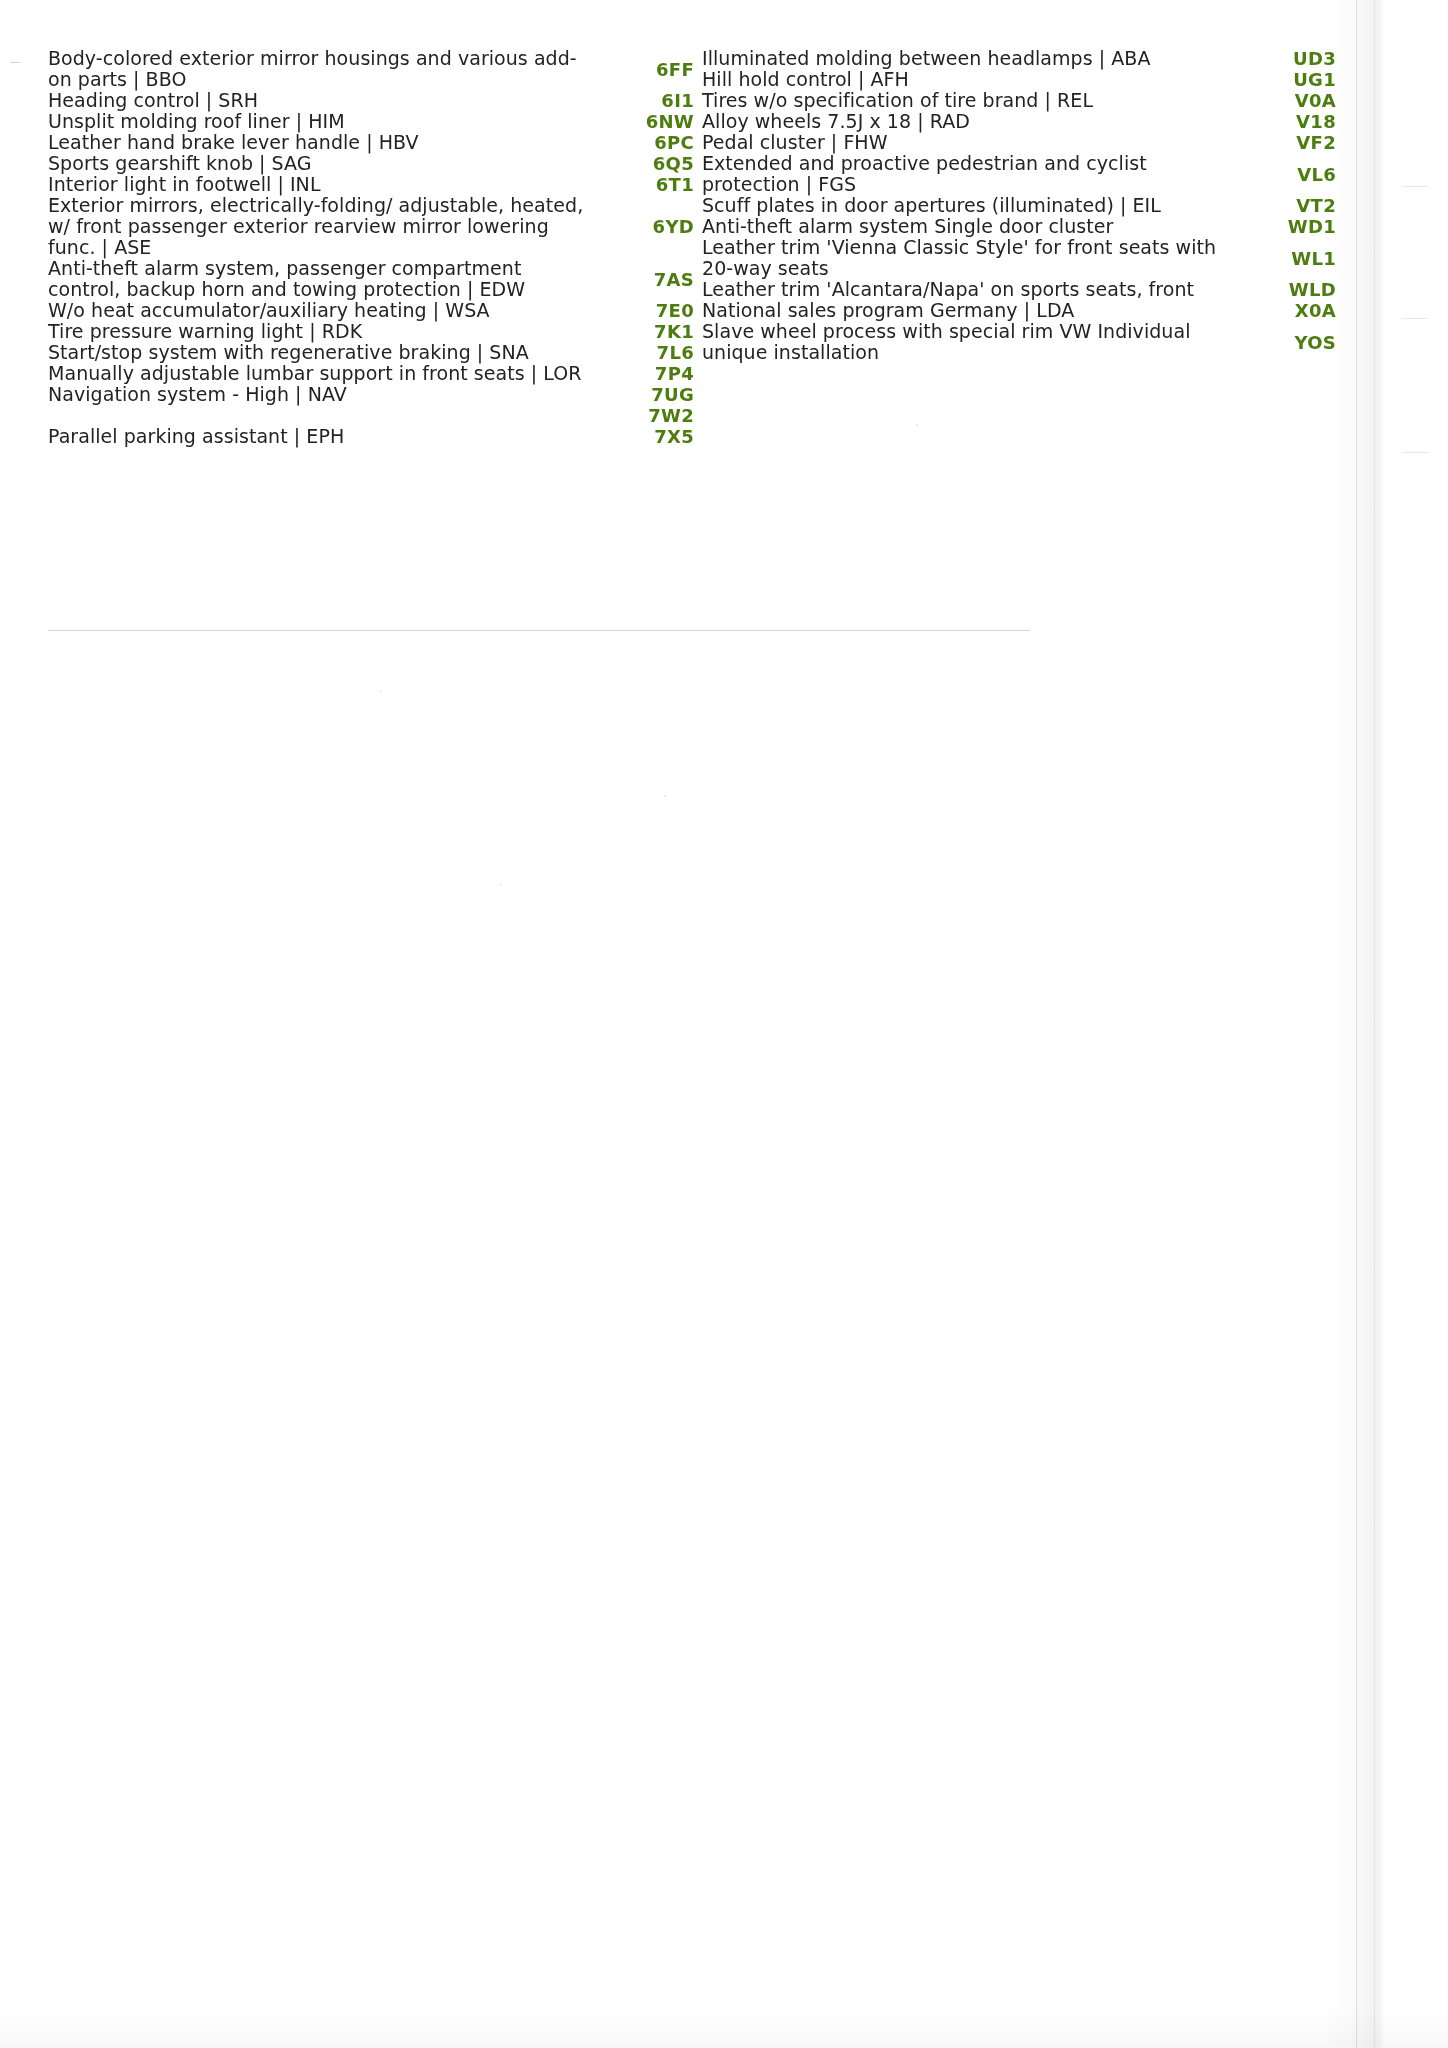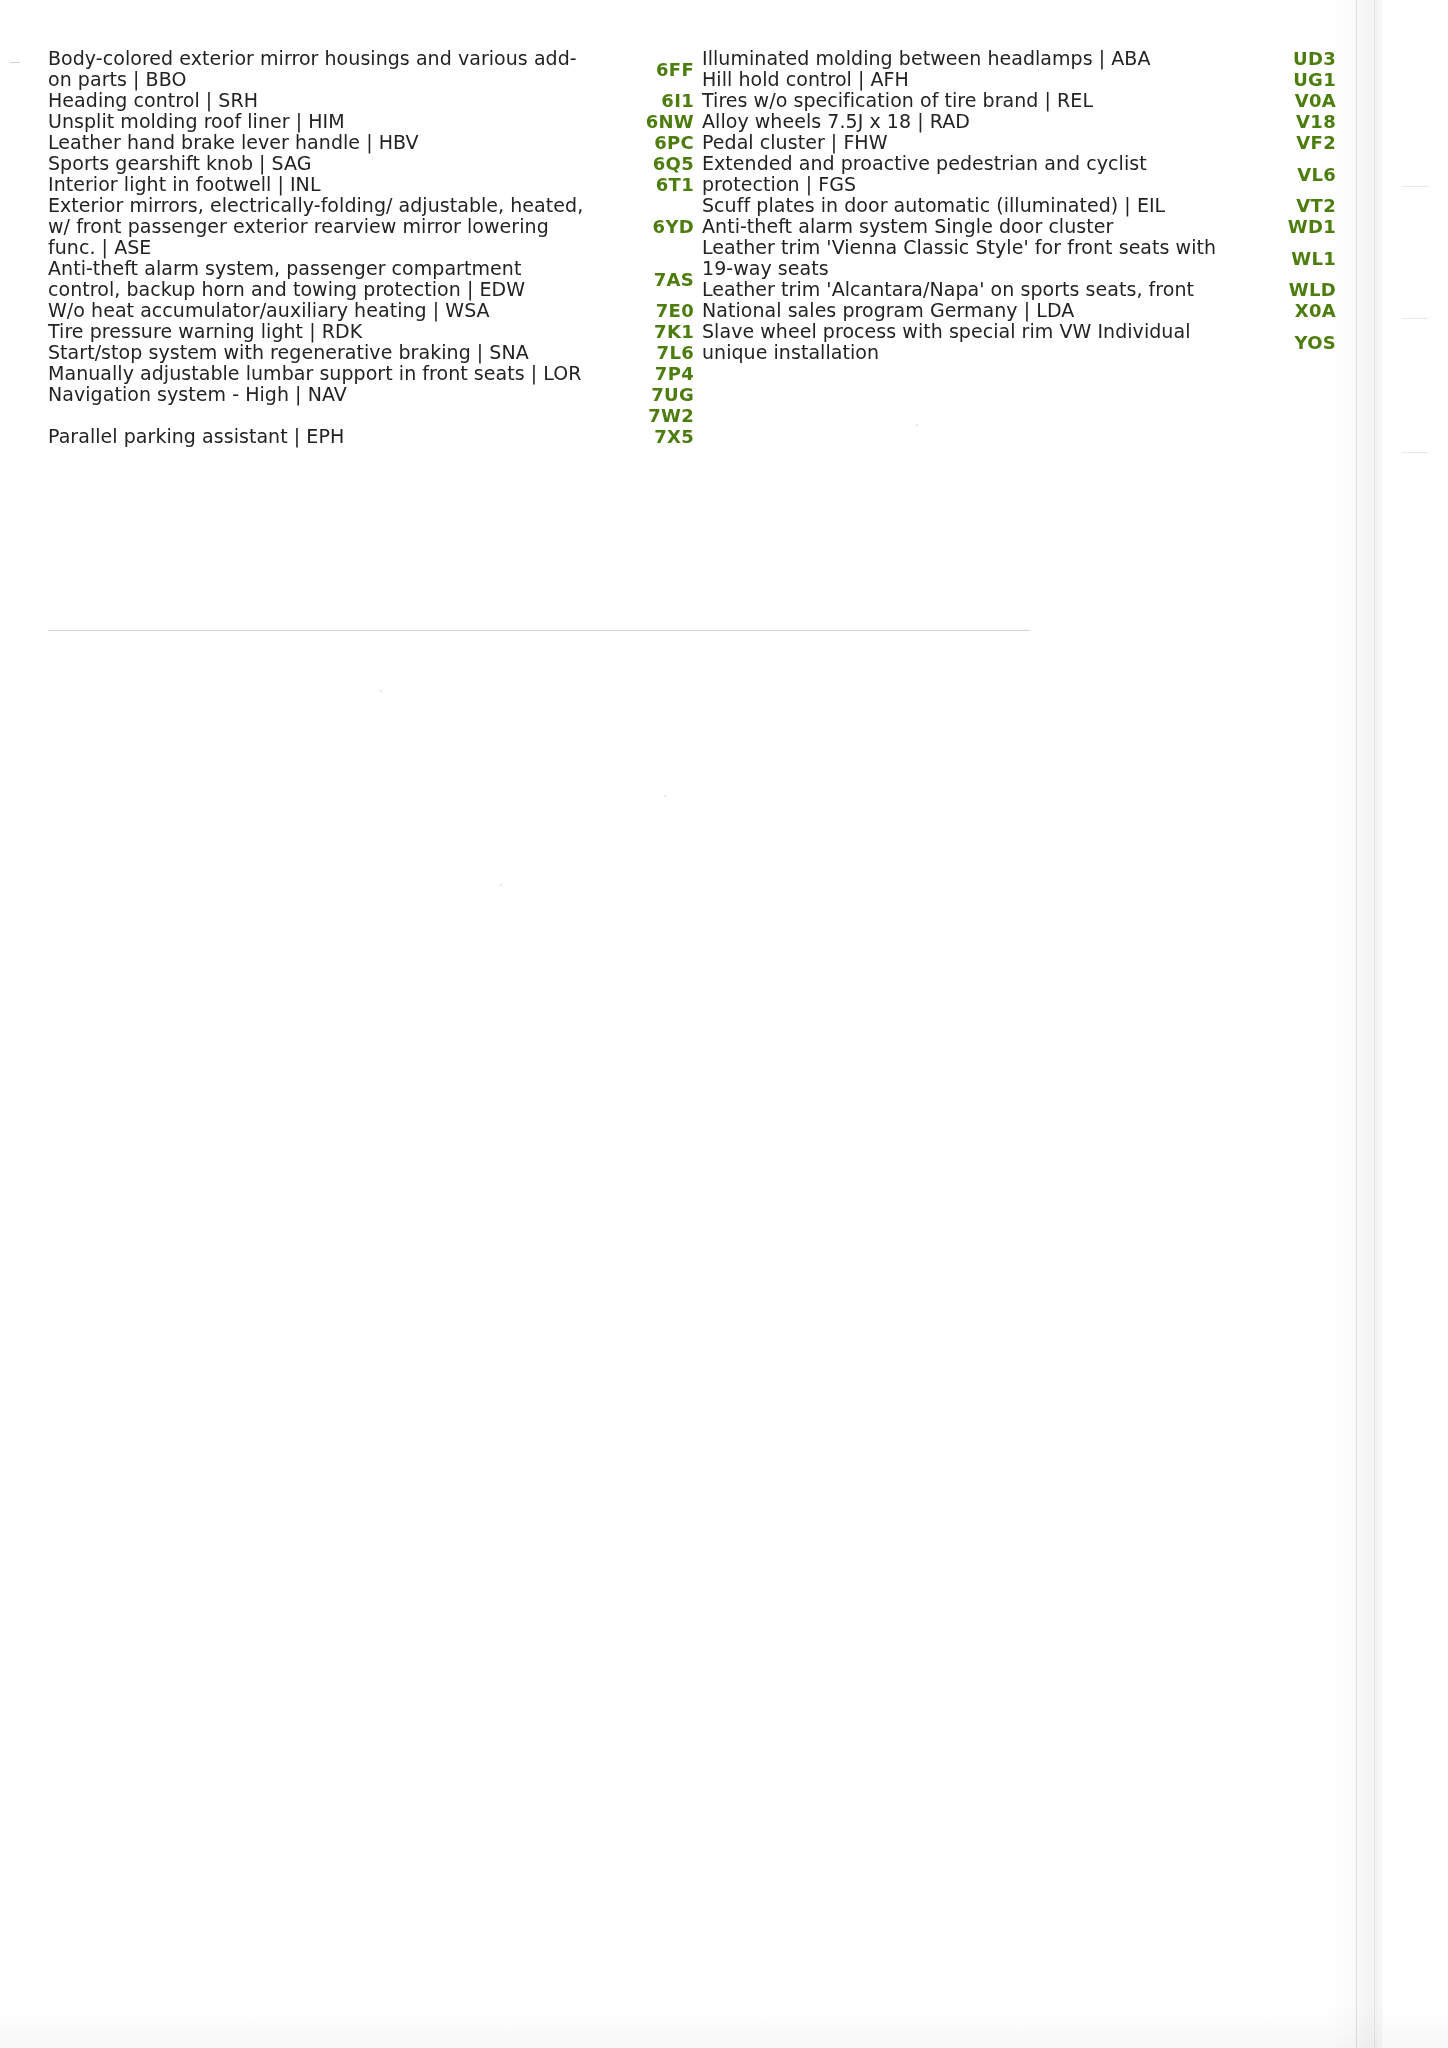--- a/index.html
+++ b/index.html
@@ -228,29 +228,29 @@
           </div>
           <div class="entry">
             <div class="desc">Pedal cluster | FHW</div>
             <div class="code">VF2</div>
           </div>
           <div class="entry">
             <div class="desc">Extended and proactive pedestrian and cyclist protection | FGS</div>
             <div class="code">VL6</div>
           </div>
           <div class="entry">
-            <div class="desc">Scuff plates in door automatic (illuminated) | EIL</div>
+            <div class="desc">Scuff plates in door apertures (illuminated) | EIL</div>
             <div class="code">VT2</div>
           </div>
           <div class="entry">
             <div class="desc">Anti-theft alarm system Single door cluster</div>
             <div class="code">WD1</div>
           </div>
           <div class="entry">
-            <div class="desc">Leather trim 'Vienna Classic Style' for front seats with 19-way seats</div>
+            <div class="desc">Leather trim 'Vienna Classic Style' for front seats with 20-way seats</div>
             <div class="code">WL1</div>
           </div>
           <div class="entry">
             <div class="desc">Leather trim 'Alcantara/Napa' on sports seats, front</div>
             <div class="code">WLD</div>
           </div>
           <div class="entry">
             <div class="desc">National sales program Germany | LDA</div>
             <div class="code">X0A</div>
           </div>

